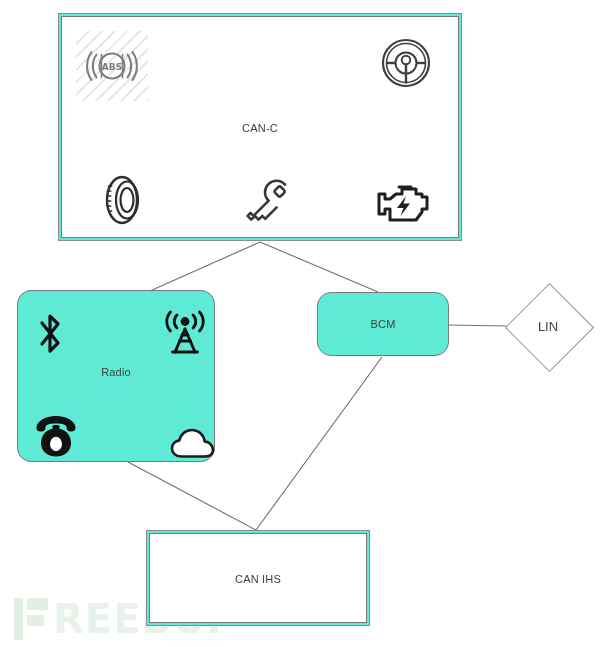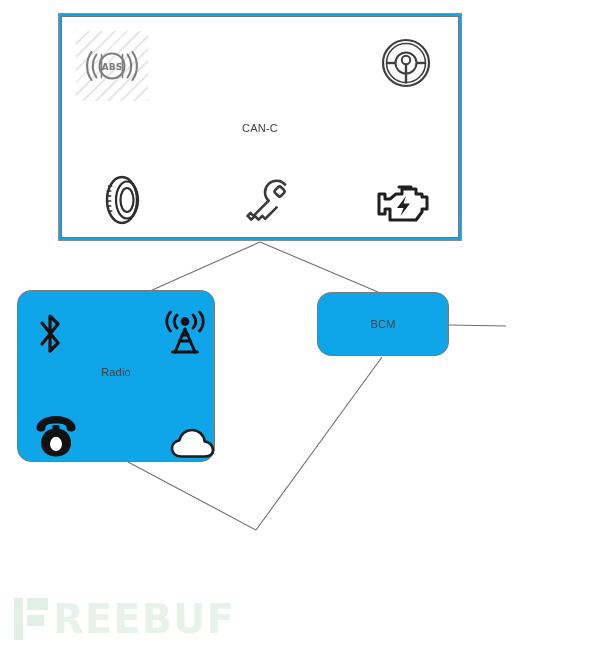--- a/index.html
+++ b/index.html
@@ -65,21 +65,21 @@
     height: 647px;
     z-index: 1;
     pointer-events: none;
   }
 
   
   .node {
     position: absolute;
     z-index: 2;
     box-sizing: border-box;
-    background: #0ea5e9;
+    background: #5eead4;
   }
   .node-label {
     position: absolute;
     width: 100%;
     text-align: center;
     font-size: 11px;
     color: #404040;
     letter-spacing: 0.2px;
   }
 
@@ -311,15 +311,24 @@
       </svg>
     </span>
 
     <div class="node-label" style="top:75px;">Radio</div>
   </div>
 
   <div class="node module-box" id="node-bcm">
     <div class="node-label" style="top:25px;">BCM</div>
   </div>
 
-
+  <div class="diamond-box" id="node-lin">
+    <div class="diamond-shape"></div>
+    <div class="diamond-label">LIN</div>
+  </div>
+
+  <div class="node bus-box" id="node-can-ihs">
+    <div class="bus-inner">
+      <div class="node-label" style="top:39px;">CAN IHS</div>
+    </div>
+  </div>
 
 </div>
 
 </body></html>

